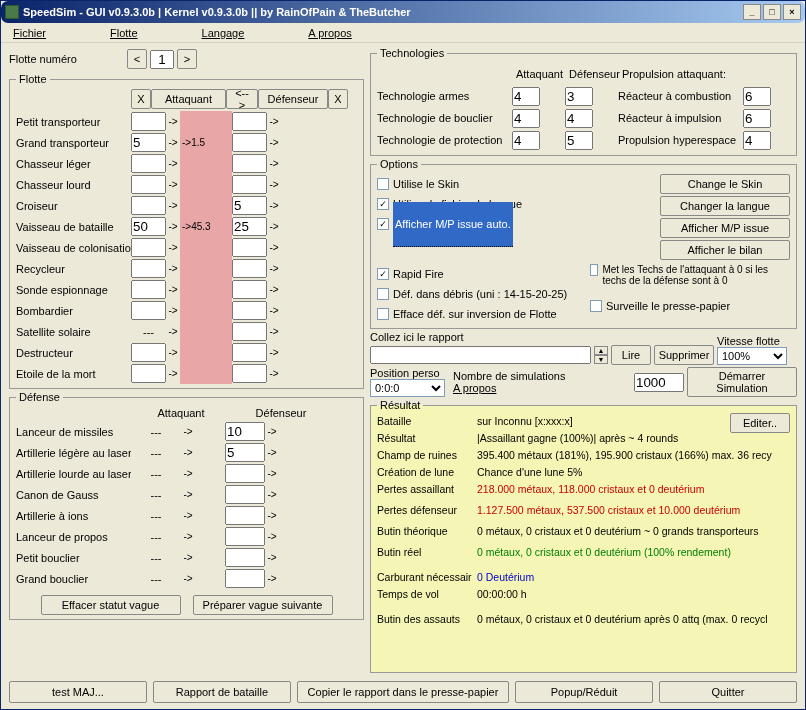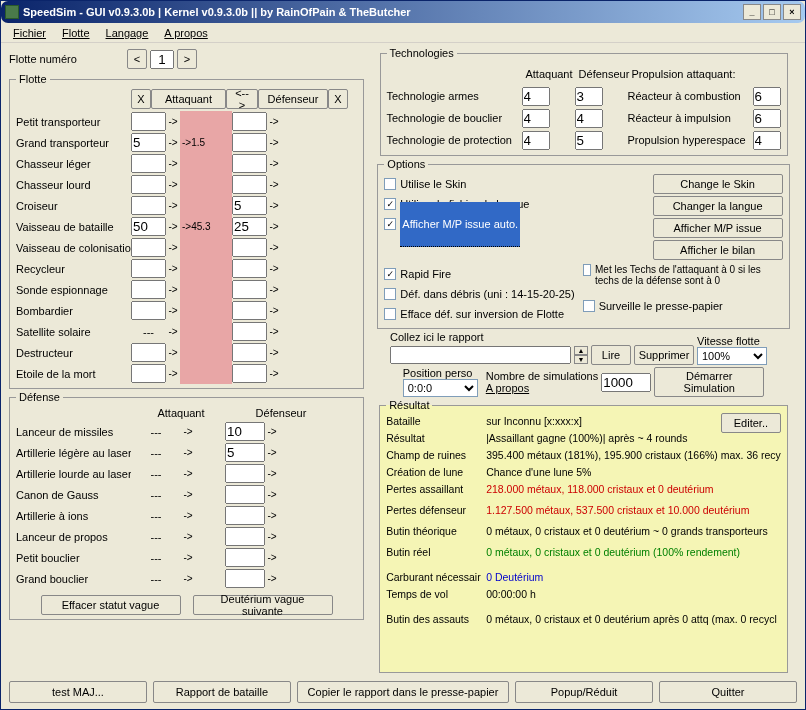--- a/index.html
+++ b/index.html
@@ -2,26 +2,26 @@
 <html><head>
 <meta charset="utf-8">
 <style>
 * { box-sizing: border-box; margin: 0; padding: 0; }
 body { font-family: Tahoma, Arial, sans-serif; font-size: 11px; background: #ece9d8; color: #000; }
 .window { width: 806px; height: 710px; border: 1px solid #0a246a; background: #ece9d8; display: flex; flex-direction: column; }
 .titlebar { height: 22px; background: linear-gradient(to right, #0a246a, #a6caf0); color: #fff; display: flex; align-items: center; padding: 0 4px; font-weight: bold; font-size: 11px; border-radius: 7px; }
 .titlebar .icon { width: 14px; height: 14px; background: #4a7a4a; margin-right: 4px; border: 1px solid #2a5a2a; }
 .titlebar .spacer { flex: 1; }
 .titlebar .winbtn { width: 18px; height: 16px; background: #ece9d8; border: 1px solid #888; margin-left: 2px; display: flex; align-items: center; justify-content: center; font-size: 9px; color: #000; cursor: pointer; }
-.menubar { height: 20px; background: #ece9d8; display: flex; align-items: center; padding: 6px 4px; border-bottom: 1px solid #d4d0c8; }
+.menubar { height: 20px; background: #ece9d8; display: flex; align-items: center; padding: 6px 4px; border-bottom: 1px solid #d4d0c8; gap: 48px; }
 .menubar span { padding: 2px 8px; cursor: pointer; }
 .menubar span u { text-decoration: underline; }
 .content { flex: 1; padding: 4px 8px; display: flex; gap: 6px; overflow: hidden; }
 .left-col { width: 355px; display: flex; flex-direction: column; gap: 2px; }
-.right-col { flex: 1; display: flex; flex-direction: column; gap: 2px; align-items: center; }
+.right-col { flex: 1; display: flex; flex-direction: column; gap: 2px; }
 fieldset { border: 1px solid #999; padding: 4px 6px; margin: 0; }
 legend { font-size: 11px; padding: 0 3px; }
 .row { display: flex; align-items: center; gap: 3px; min-height: 20px; }
 .btn { background: #ece9d8; border: 1px solid #888; border-radius: 2px; padding: 1px 6px; cursor: pointer; font-size: 11px; height: 20px; display: inline-flex; align-items: center; justify-content: center; }
 select.sel { border: 1px solid #7f9db9; background: #fff; height: 18px; font-size: 11px; }
 .fleet-hdr { display: flex; align-items: center; margin-bottom: 2px; }
 .fleet-hdr .lbl-sp { width: 115px; }
 .fleet-hdr .x { width: 20px; }
 .fleet-hdr .att { width: 75px; text-align: center; }
 .fleet-hdr .swap { width: 32px; }
@@ -278,21 +278,21 @@
               <div class="name">Grand bouclier</div>
   <div class="dash">---</div>
   <div class="arr">-&gt;</div>
   <div class="sp"></div>
   <input class="txt inp" value="" style="">
   <div class="arr">-&gt;</div>
             </div>
           </div>
         <div class="row" style="justify-content:center;gap:12px;margin-top:6px;">
           <button class="btn" style="width:140px;">Effacer statut vague</button>
-          <button class="btn" style="width:140px;">Deutérium vague suivante</button>
+          <button class="btn" style="width:140px;">Préparer vague suivante</button>
         </div>
       </fieldset>
     </div>
 
     <div class="right-col">
       <fieldset>
         <legend>Technologies</legend>
         <div class="tech-row">
           <div class="name"></div>
           <div style="width:55px;text-align:center;">Attaquant</div>

